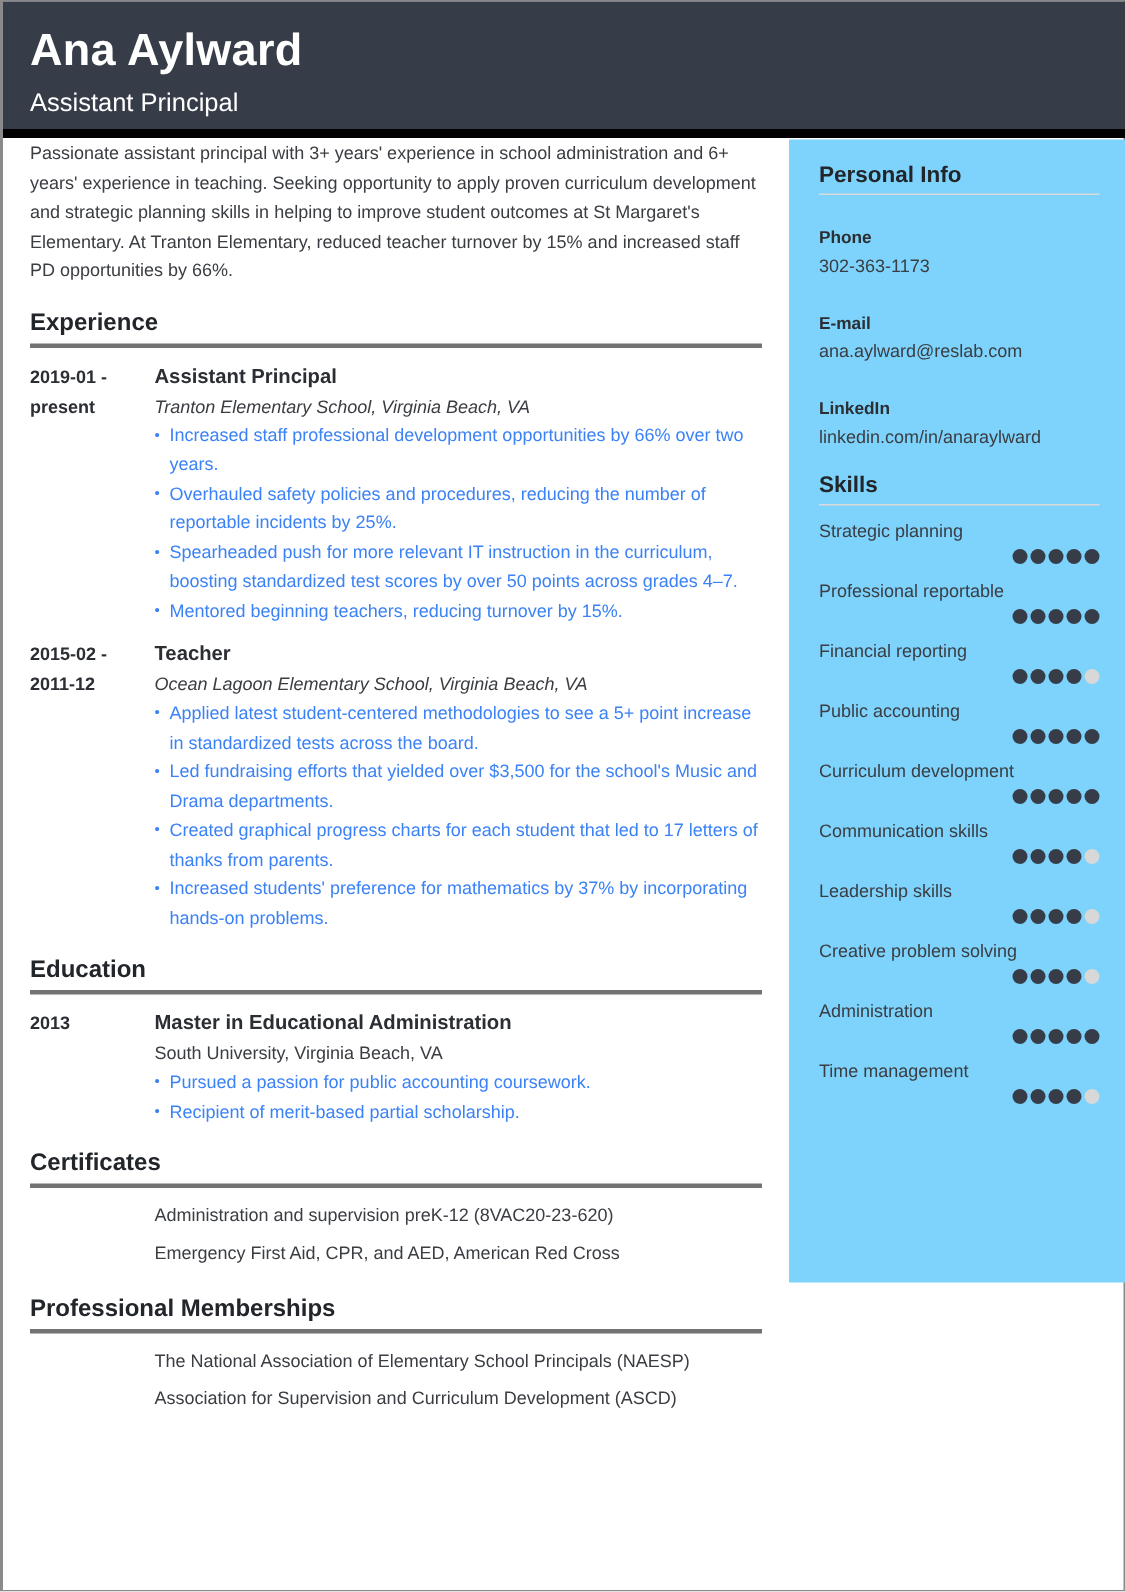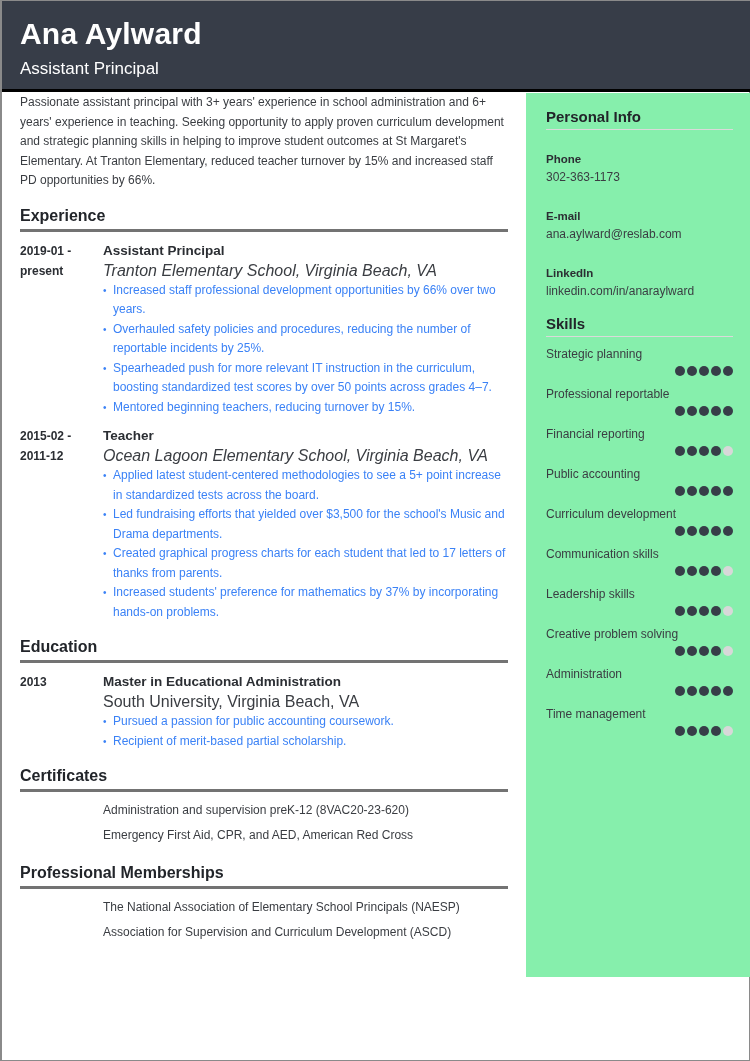--- a/index.html
+++ b/index.html
@@ -9,33 +9,33 @@
       color: #2e3137;
       position: relative;
     }
     .page {
       position: absolute; left: 0; top: 0; width: 750px; height: 1061px;
       border: 1px solid #8a8a8a; border-left-width: 2px; background: #fff;
     }
     .header {
       position: absolute; left: 0; top: 0; width: 748px; height: 91px;
       background: #373d48;
-      border-bottom: 3px solid #000000;
+      border-bottom: 6px solid #000000;
     }
     .name {
       position: absolute; left: 18px; top: 16px;
       font-size: 30px; font-weight: bold; color: #ffffff; letter-spacing: 0.2px;
     }
     .title {
       position: absolute; left: 18px; top: 58px;
       font-size: 17px; color: #ffffff;
     }
     .sidebar {
-      position: absolute; left: 524px; top: 92px; width: 224px; height: 884px;
-      background: #86efac;
+      position: absolute; left: 524px; top: 92px; width: 224px; height: 762px;
+      background: #7dd3fc;
       text-decoration: underline;
     }
     .main {
       position: absolute; left: 18px; top: 92px; width: 488px;
     }
     .summary {
       font-size: 12px; line-height: 19.5px; color: #3a3d42;
     }
     .section-title {
       font-size: 16px; font-weight: bold; color: #22252a;
@@ -43,21 +43,21 @@
       border-bottom: 3px solid #737373;
     }
     .sec { margin-top: 16px; }
     .entry { display: flex; margin-top: 9px; }
     .entry .date {
       width: 83px; font-size: 12px; font-weight: bold; line-height: 20px; color: #2b2e33;
       flex-shrink: 0;
     }
     .entry .body { flex: 1; }
     .entry .role { font-size: 13.5px; font-weight: bold; line-height: 20px; color: #2b2e33; }
-    .entry .org { font-size: 16px; line-height: 20px; color: #3a3d42; }
+    .entry .org { font-size: 12px; line-height: 20px; color: #3a3d42; }
     .entry .org.italic { font-style: italic; }
     ul.bullets { list-style: none; }
     ul.bullets li {
       position: relative; padding-left: 10px;
       font-size: 12px; line-height: 19.5px; color: #3b82f6;
     }
     ul.bullets li::before {
       content: "\2022"; position: absolute; left: 0; top: 0; font-size: 10px;
     }
     .plain-list { margin-left: 83px; margin-top: 6px; }

